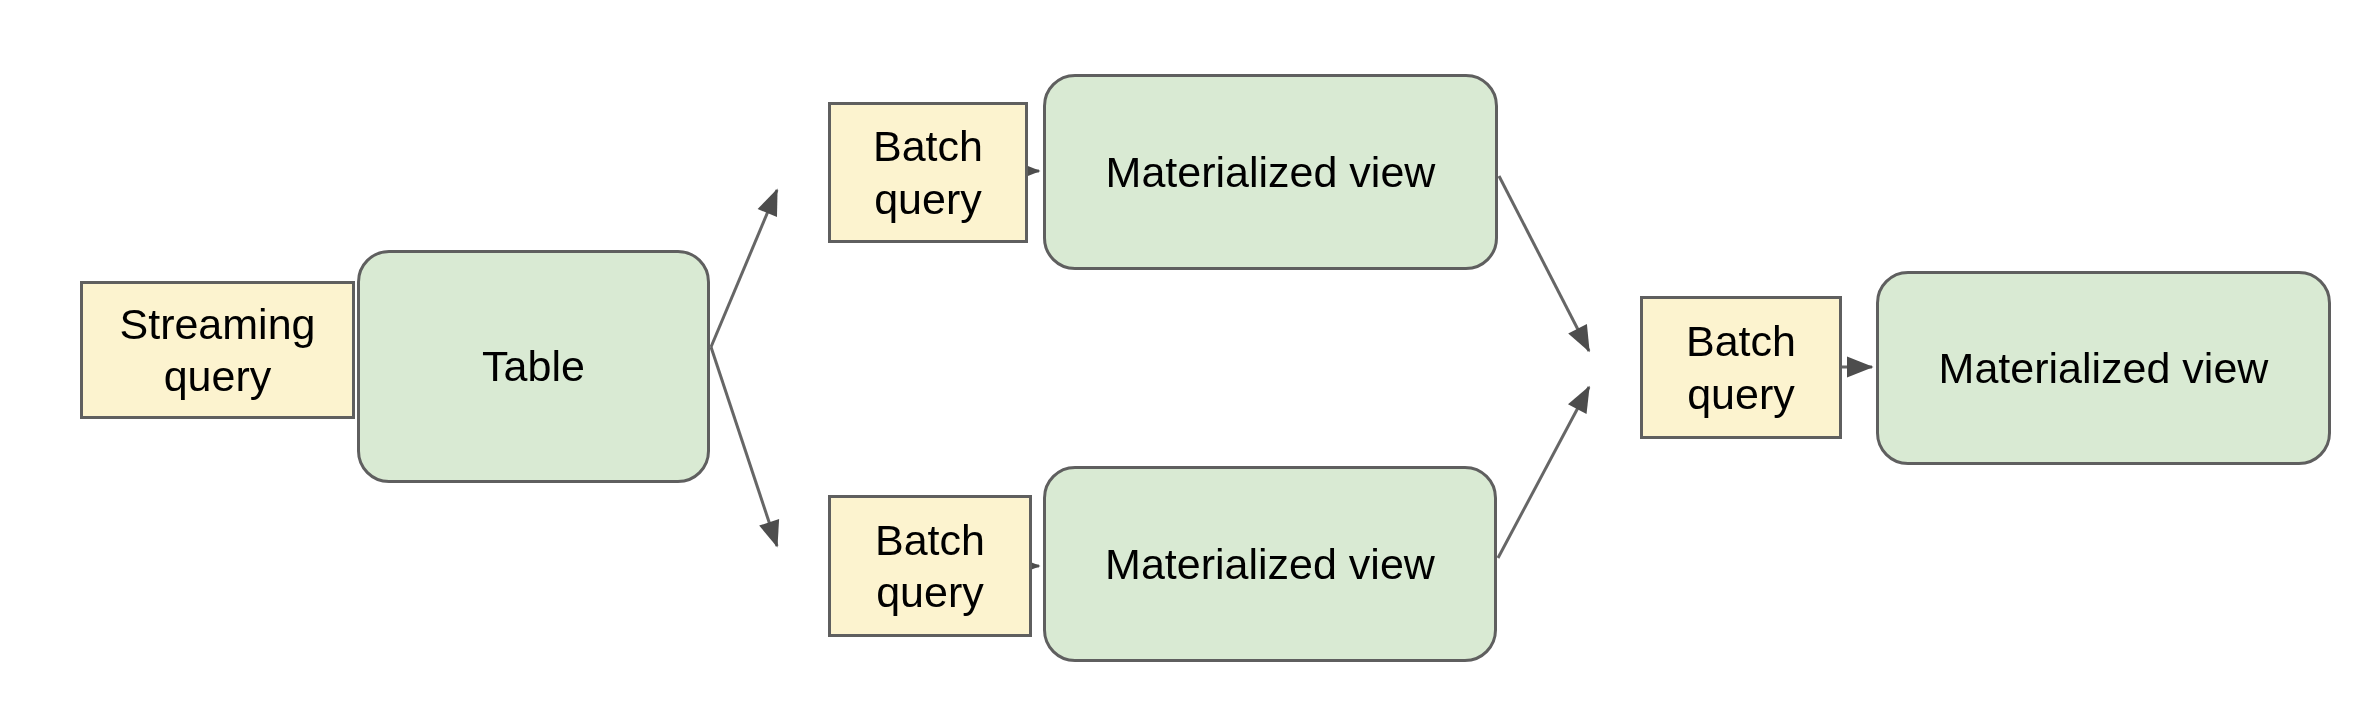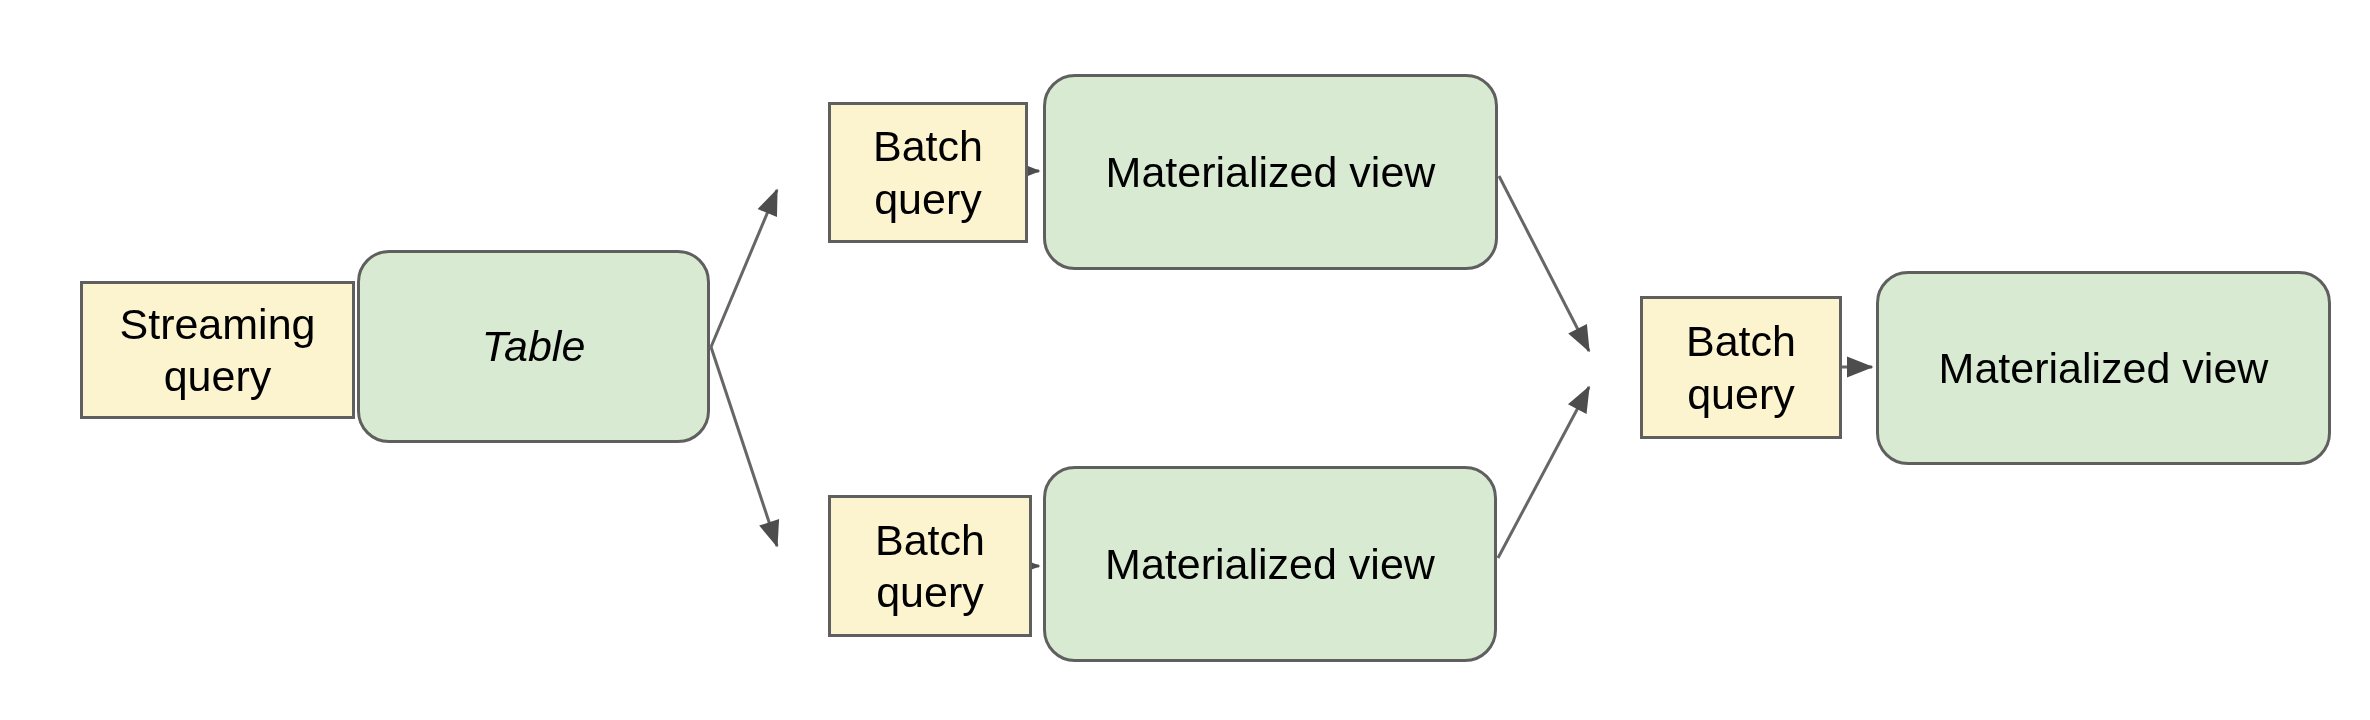--- a/index.html
+++ b/index.html
@@ -43,21 +43,21 @@
     background: #fcf3cf;
     border-radius: 0;
     margin-left: 48px;
   }
   .view {
     background: #d9ead3;
     border-radius: 32px;
   }
   
   .n-streaming   { left: 32px;   top: 281px; width: 275px; height: 138px; }
-  .n-table       { left: 357px;  top: 250px; width: 353px; height: 193px; font-style: italic; }
+  .n-table       { left: 357px;  top: 250px; width: 353px; height: 233px; }
   .n-batch-top   { left: 780px;  top: 102px; width: 200px; height: 141px; }
   .n-mv-top      { left: 1043px; top: 74px;  width: 455px; height: 196px; }
   .n-batch-bot   { left: 780px;  top: 495px; width: 204px; height: 142px; }
   .n-mv-bot      { left: 1043px; top: 466px; width: 454px; height: 196px; }
   .n-batch-right { left: 1592px; top: 296px; width: 202px; height: 143px; }
   .n-mv-right    { left: 1876px; top: 271px; width: 455px; height: 194px; }
   .edge-line {
     stroke: #666666;
     stroke-width: 3;
     fill: none;

